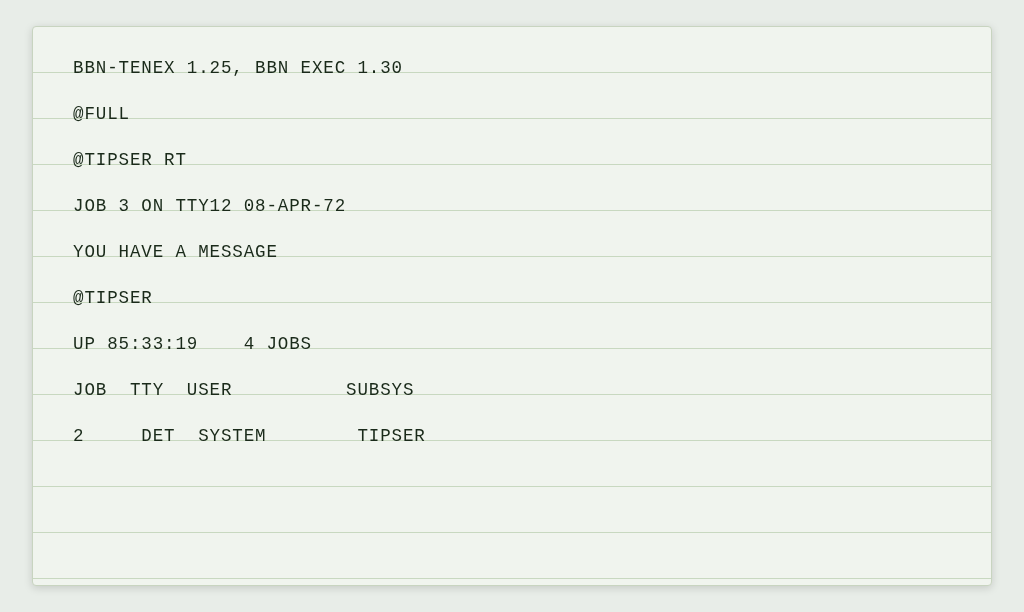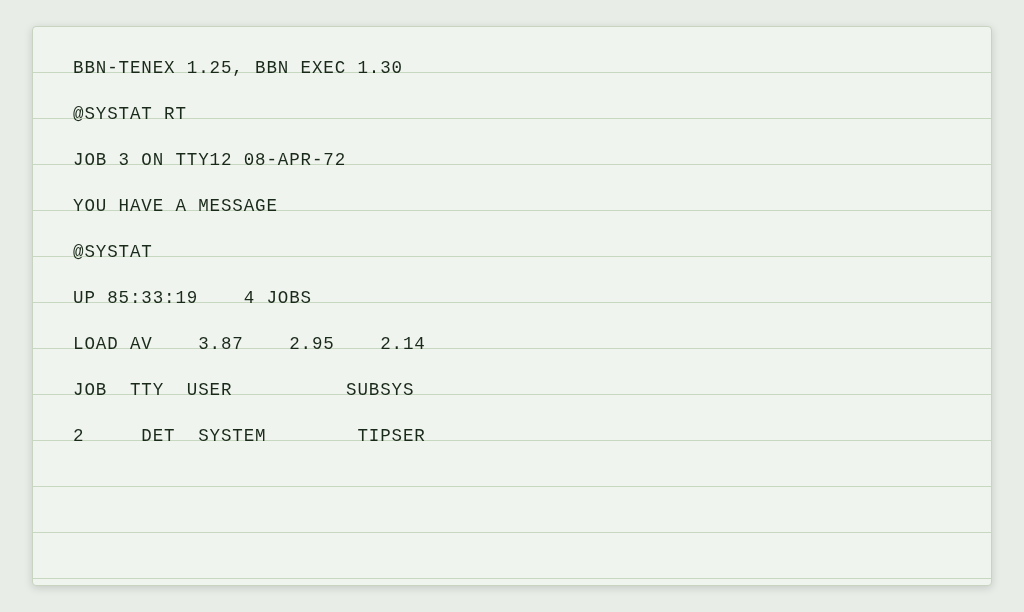--- a/index.html
+++ b/index.html
@@ -67,22 +67,22 @@
       color: #1a2a1a;
     }
   </style>
 </head>
 <body>
 
 <div class="terminal-card">
   <div class="terminal-content">
 
   <span class="line">BBN-TENEX 1.25, BBN EXEC 1.30</span>
-      <span class="line">@SYSTAT RT</span>
+      <span class="line">@FULL</span>
+      <span class="line">@TIPSER RT</span>
       <span class="line">JOB 3 ON TTY12 08-APR-72</span>
       <span class="line">YOU HAVE A MESSAGE</span>
-      <span class="line">@SYSTAT</span>
+      <span class="line">@TIPSER</span>
       <span class="line">UP 85:33:19    4 JOBS</span>
-      <span class="line">LOAD AV    3.87    2.95    2.14</span>
       <span class="line">JOB  TTY  USER          SUBSYS</span>
       <span class="line">2     DET  SYSTEM        TIPSER</span>
     </div>
 </div>
 
 </body></html>

